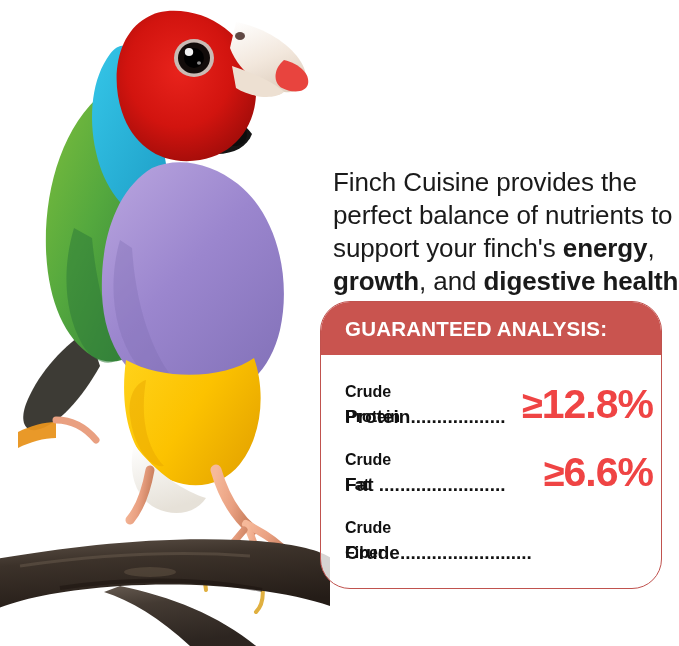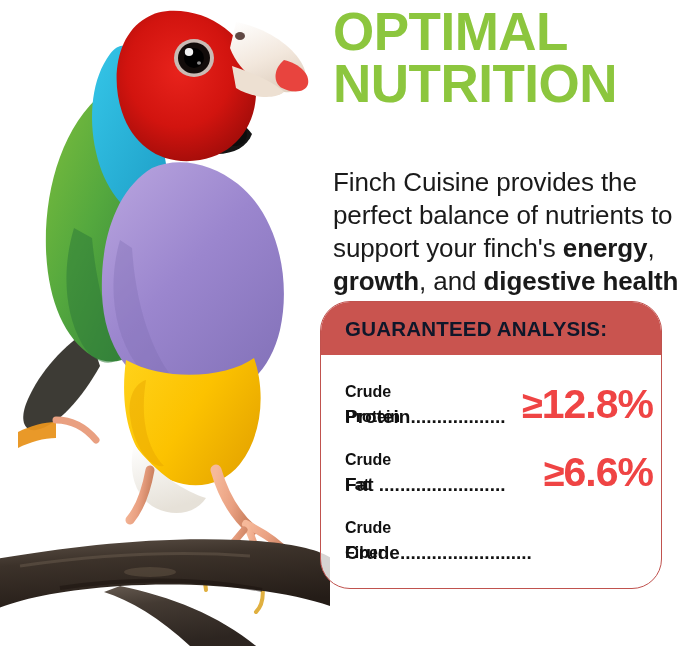--- a/index.html
+++ b/index.html
@@ -48,21 +48,21 @@
     overflow:hidden;
   }
   #ga-header{
     height:53px;
     background:#C9544F;
     display:flex;align-items:center;
     padding-left:24px;
     box-sizing:border-box;
   }
   #ga-header-text{
-    color:#0f172a;font-weight:bold;font-size:20.5px;letter-spacing:0.2px;
+    color:#ffffff;font-weight:bold;font-size:20.5px;letter-spacing:0.2px;
   }
   #ga-rows{padding:24px 0 0 0;}
 
   .ga-row{
     position:relative;
     height:68px;
     padding-left:24px;
     box-sizing:border-box;
   }
   .ga-label{
@@ -210,22 +210,20 @@
                L 340 610 C 300 592, 210 580, 120 586 C 60 590, 14 600, -10 612 Z" fill="url(#gBranch)"></path>
       <path d="M120 586 C 170 596, 220 616, 256 646 L 190 646 C 160 618, 130 600, 104 592 Z" fill="url(#gBranch)" opacity="0.96"></path>
       <path d="M20 566 C 90 556, 170 550, 250 556" stroke="#6A5B4E" stroke-width="3" fill="none" opacity="0.5"></path>
       <path d="M60 588 C 130 578, 200 578, 262 590" stroke="#19120E" stroke-width="4" fill="none" opacity="0.5"></path>
       <ellipse cx="150" cy="572" rx="26" ry="5" fill="#7A6A55" opacity="0.35"></ellipse>
     </svg>
   </div>
 
   <div id="content">
 
-    <div id="headline">OPTIMAL
-NUTRITION</div>
 
     <p id="body-copy"><span>Finch Cuisine provides the perfect balance of nutrients to support your finch's </span><b>energy</b><span>, </span><b>growth</b><span>, and </span><b>digestive health</b></p>
 
     <div id="ga-card">
       <div id="ga-header">
         <span id="ga-header-text">GUARANTEED ANALYSIS:</span>
       </div>
       <div id="ga-rows">
           <div class="ga-row">
             <div class="ga-leader">Protein..................</div>

